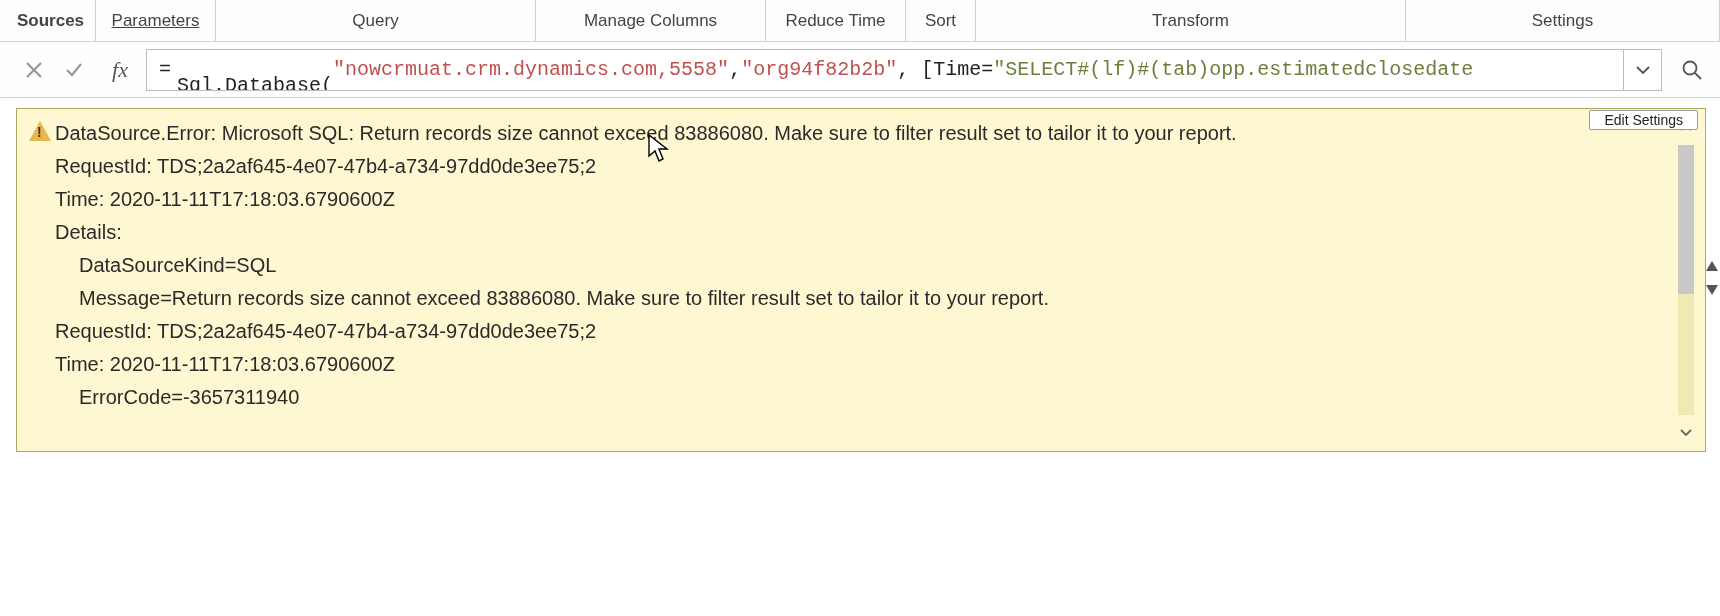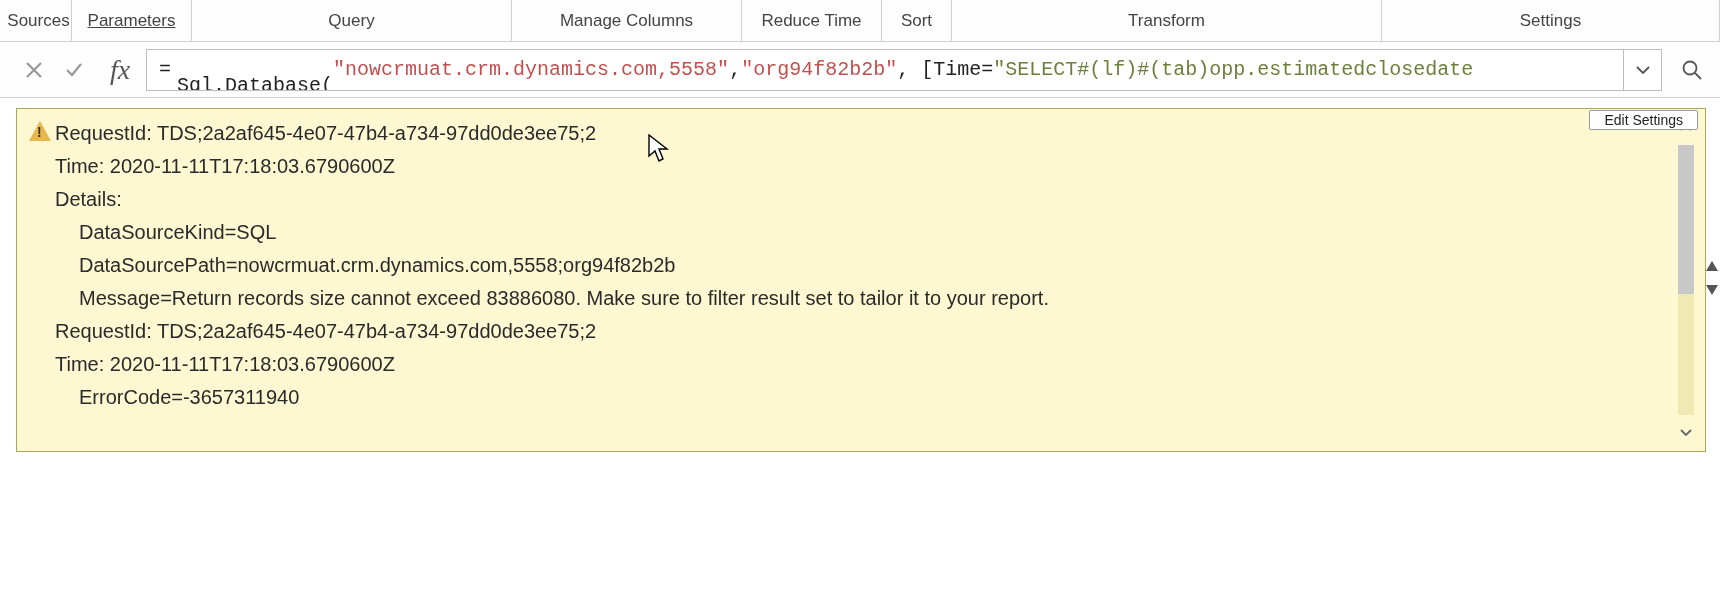--- a/index.html
+++ b/index.html
@@ -27,21 +27,21 @@
     display: flex;
     align-items: center;
     justify-content: center;
     height: 100%;
     border-right: 1px solid #d0d0d0;
     font-size: 17px;
     color: #444;
     padding: 0 10px;
     white-space: nowrap;
   }
-  .rg-sources { width: 72px; padding-left:16px; }
+  .rg-sources { width: 96px; padding-left:16px;font-weight:bold; }
   .rg-parameters { width: 120px; text-decoration: underline; }
   .rg-query { flex: 0 0 320px; }
   .rg-managecols { flex: 0 0 230px; }
   .rg-reducerows { flex: 0 0 140px; }
   .rg-sort { width: 70px; }
   .rg-transform { flex: 0 0 430px; }
   .rg-combine { flex: 1; }
 
   
   .formula-row {
@@ -55,21 +55,21 @@
   }
   .fbar-btn {
     width: 40px;
     height: 40px;
     display: flex;
     align-items: center;
     justify-content: center;
     color: #888;
     font-size: 22px;
   }
-  .fbar-btn.fx { color: #555; font-style: italic; font-family: "Times New Roman", serif; font-size: 28px; margin-left: 6px; margin-right: 6px;}
+  .fbar-btn.fx { color: #555; font-style: italic; font-family: "Times New Roman", serif; font-size: 22px; margin-left: 6px; margin-right: 6px;}
   .formula-input {
     flex: 1;
     height: 42px;
     border: 1px solid #bcbcbc;
     background: #fff;
     padding: 0 12px;
     display: flex;
     align-items: center;
     font-family: Consolas, "Courier New", monospace;
     font-size: 20px;
@@ -239,25 +239,25 @@
       </svg>
   </div>
 </div>
 
 <div class="content-area">
   <div class="error-panel">
     <div class="error-icon">
       <div class="warn-tri"></div>
     </div>
     <div class="error-body">
+      <div>DataSource.Error: Microsoft SQL: Return records size cannot exceed 83886080. Make sure to filter result set to tailor it to your report.</div>
       <div>RequestId: TDS;2a2af645-4e07-47b4-a734-97dd0de3ee75;2</div>
       <div>Time: 2020-11-11T17:18:03.6790600Z</div>
       <div>Details:</div>
       <div class="indent1">DataSourceKind=SQL</div>
-      <div class="indent1">DataSourcePath=nowcrmuat.crm.dynamics.com,5558;org94f82b2b</div>
       <div class="indent1">Message=Return records size cannot exceed 83886080. Make sure to filter result set to tailor it to your report.</div>
       <div>RequestId: TDS;2a2af645-4e07-47b4-a734-97dd0de3ee75;2</div>
       <div>Time: 2020-11-11T17:18:03.6790600Z</div>
       <div class="indent1">ErrorCode=-3657311940</div>
     </div>
     <div class="error-scroll">
       <div class="scroll-arrow">
         <svg width="14" height="14" viewBox="0 0 14 14">
             <path d="M2 9 L7 4 L12 9" stroke="#666" stroke-width="1.8" fill="none"></path>
           </svg>

